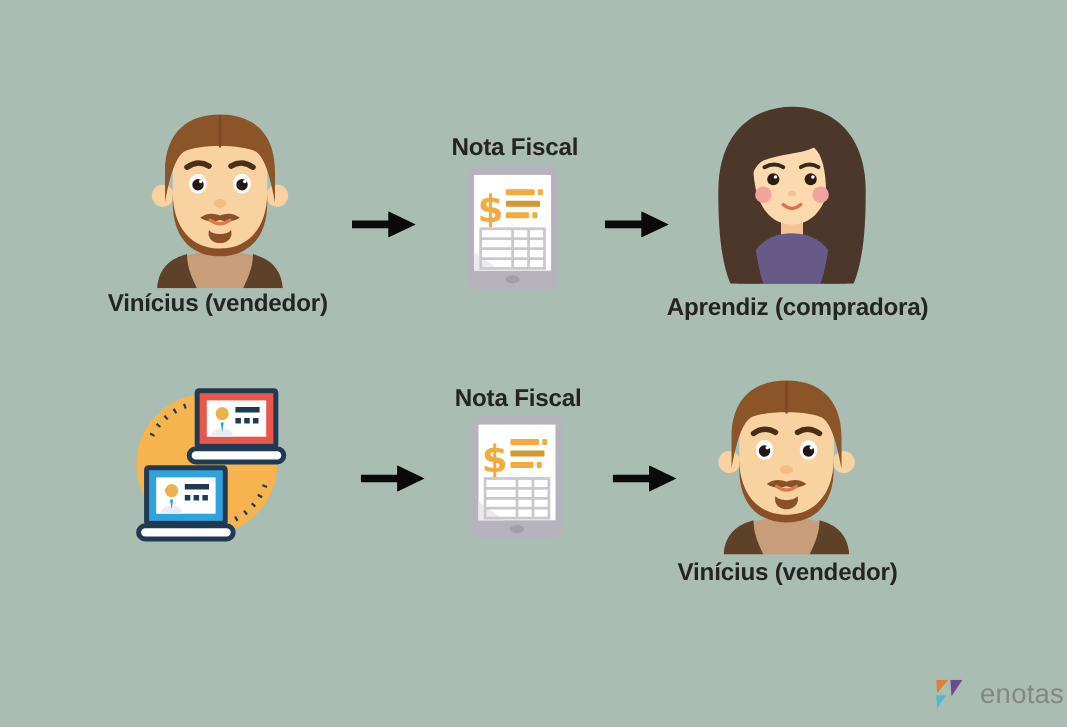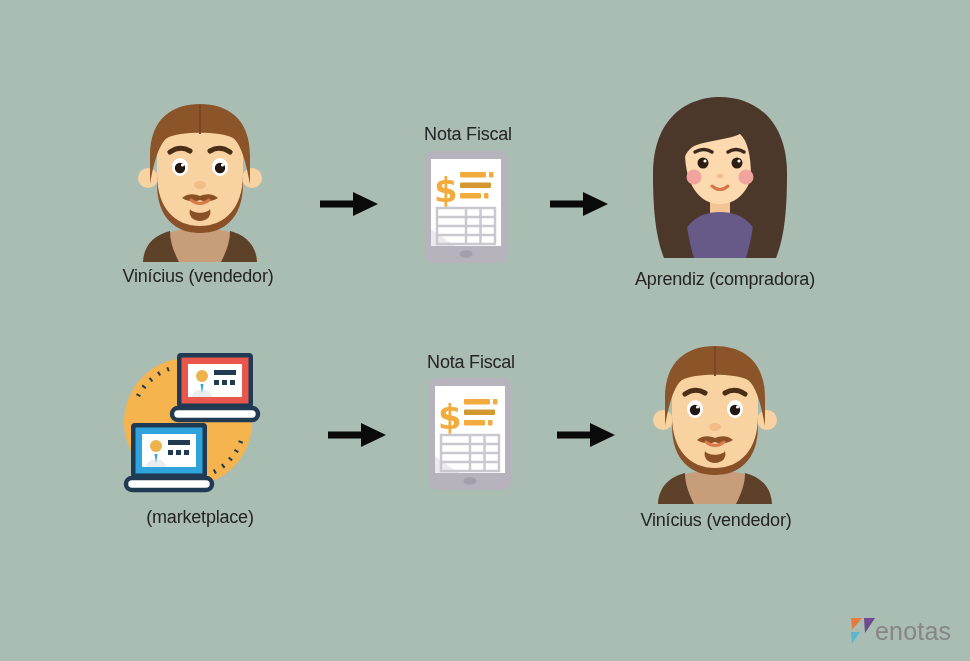--- a/index.html
+++ b/index.html
@@ -7,31 +7,31 @@
     position:relative;
     width:970px;height:661px;
     background:#a9bdb2;
     overflow:hidden;
     font-family:"Liberation Sans", sans-serif;
   }
   .abs{position:absolute;}
   .label{
     position:absolute;
     text-align:center;
-    font-weight:400;
-    font-size:18px;
+    font-weight:700;
+    font-size:22px;
     color:#242424;
     letter-spacing:-0.2px;
     line-height:30px;
     white-space:nowrap;
   }
   .logo{
     position:absolute;
     left:851px;top:617px;
-    display:flex;align-items:center;gap:0;
+    display:flex;align-items:center;gap:16px;
   }
   .logo-text{
     font-size:25px;
     color:#868686;
     font-weight:400;
     letter-spacing:0.2px;
     line-height:28px;
   }
 </style>
 </head>
@@ -151,21 +151,20 @@
         <rect x="26" y="6" width="22" height="5" fill="#1f3a52"></rect>
         <rect x="26" y="16" width="5" height="5" fill="#1f3a52"></rect>
         <rect x="34" y="16" width="5" height="5" fill="#1f3a52"></rect>
         <rect x="42" y="16" width="5" height="5" fill="#1f3a52"></rect>
       </g>
       <rect x="-5" y="55" width="86" height="12" rx="6" fill="#ffffff" stroke="#1f3a52" stroke-width="4.5"></rect>
     </g>
   </svg>
 
   <div class="label" style="left:58px;top:502px;width:284px">
-    <div>(marketplace)</div>
   </div>
 
   <svg class="abs" style="left:328px;top:423px" width="58" height="24" viewBox="0 0 58 24">
     <polygon points="0,8.5 33,8.5 33,0 58,12 33,24 33,15.5 0,15.5" fill="#0a0a0a"></polygon>
   </svg>
 
   <div class="label" style="left:381px;top:347px;width:180px">Nota Fiscal</div>
 
   <svg class="abs" style="left:429px;top:378px" width="82" height="112" viewBox="0 0 82 112">
     <rect x="0" y="0" width="82" height="112" rx="8" fill="#b6b3bd"></rect>

